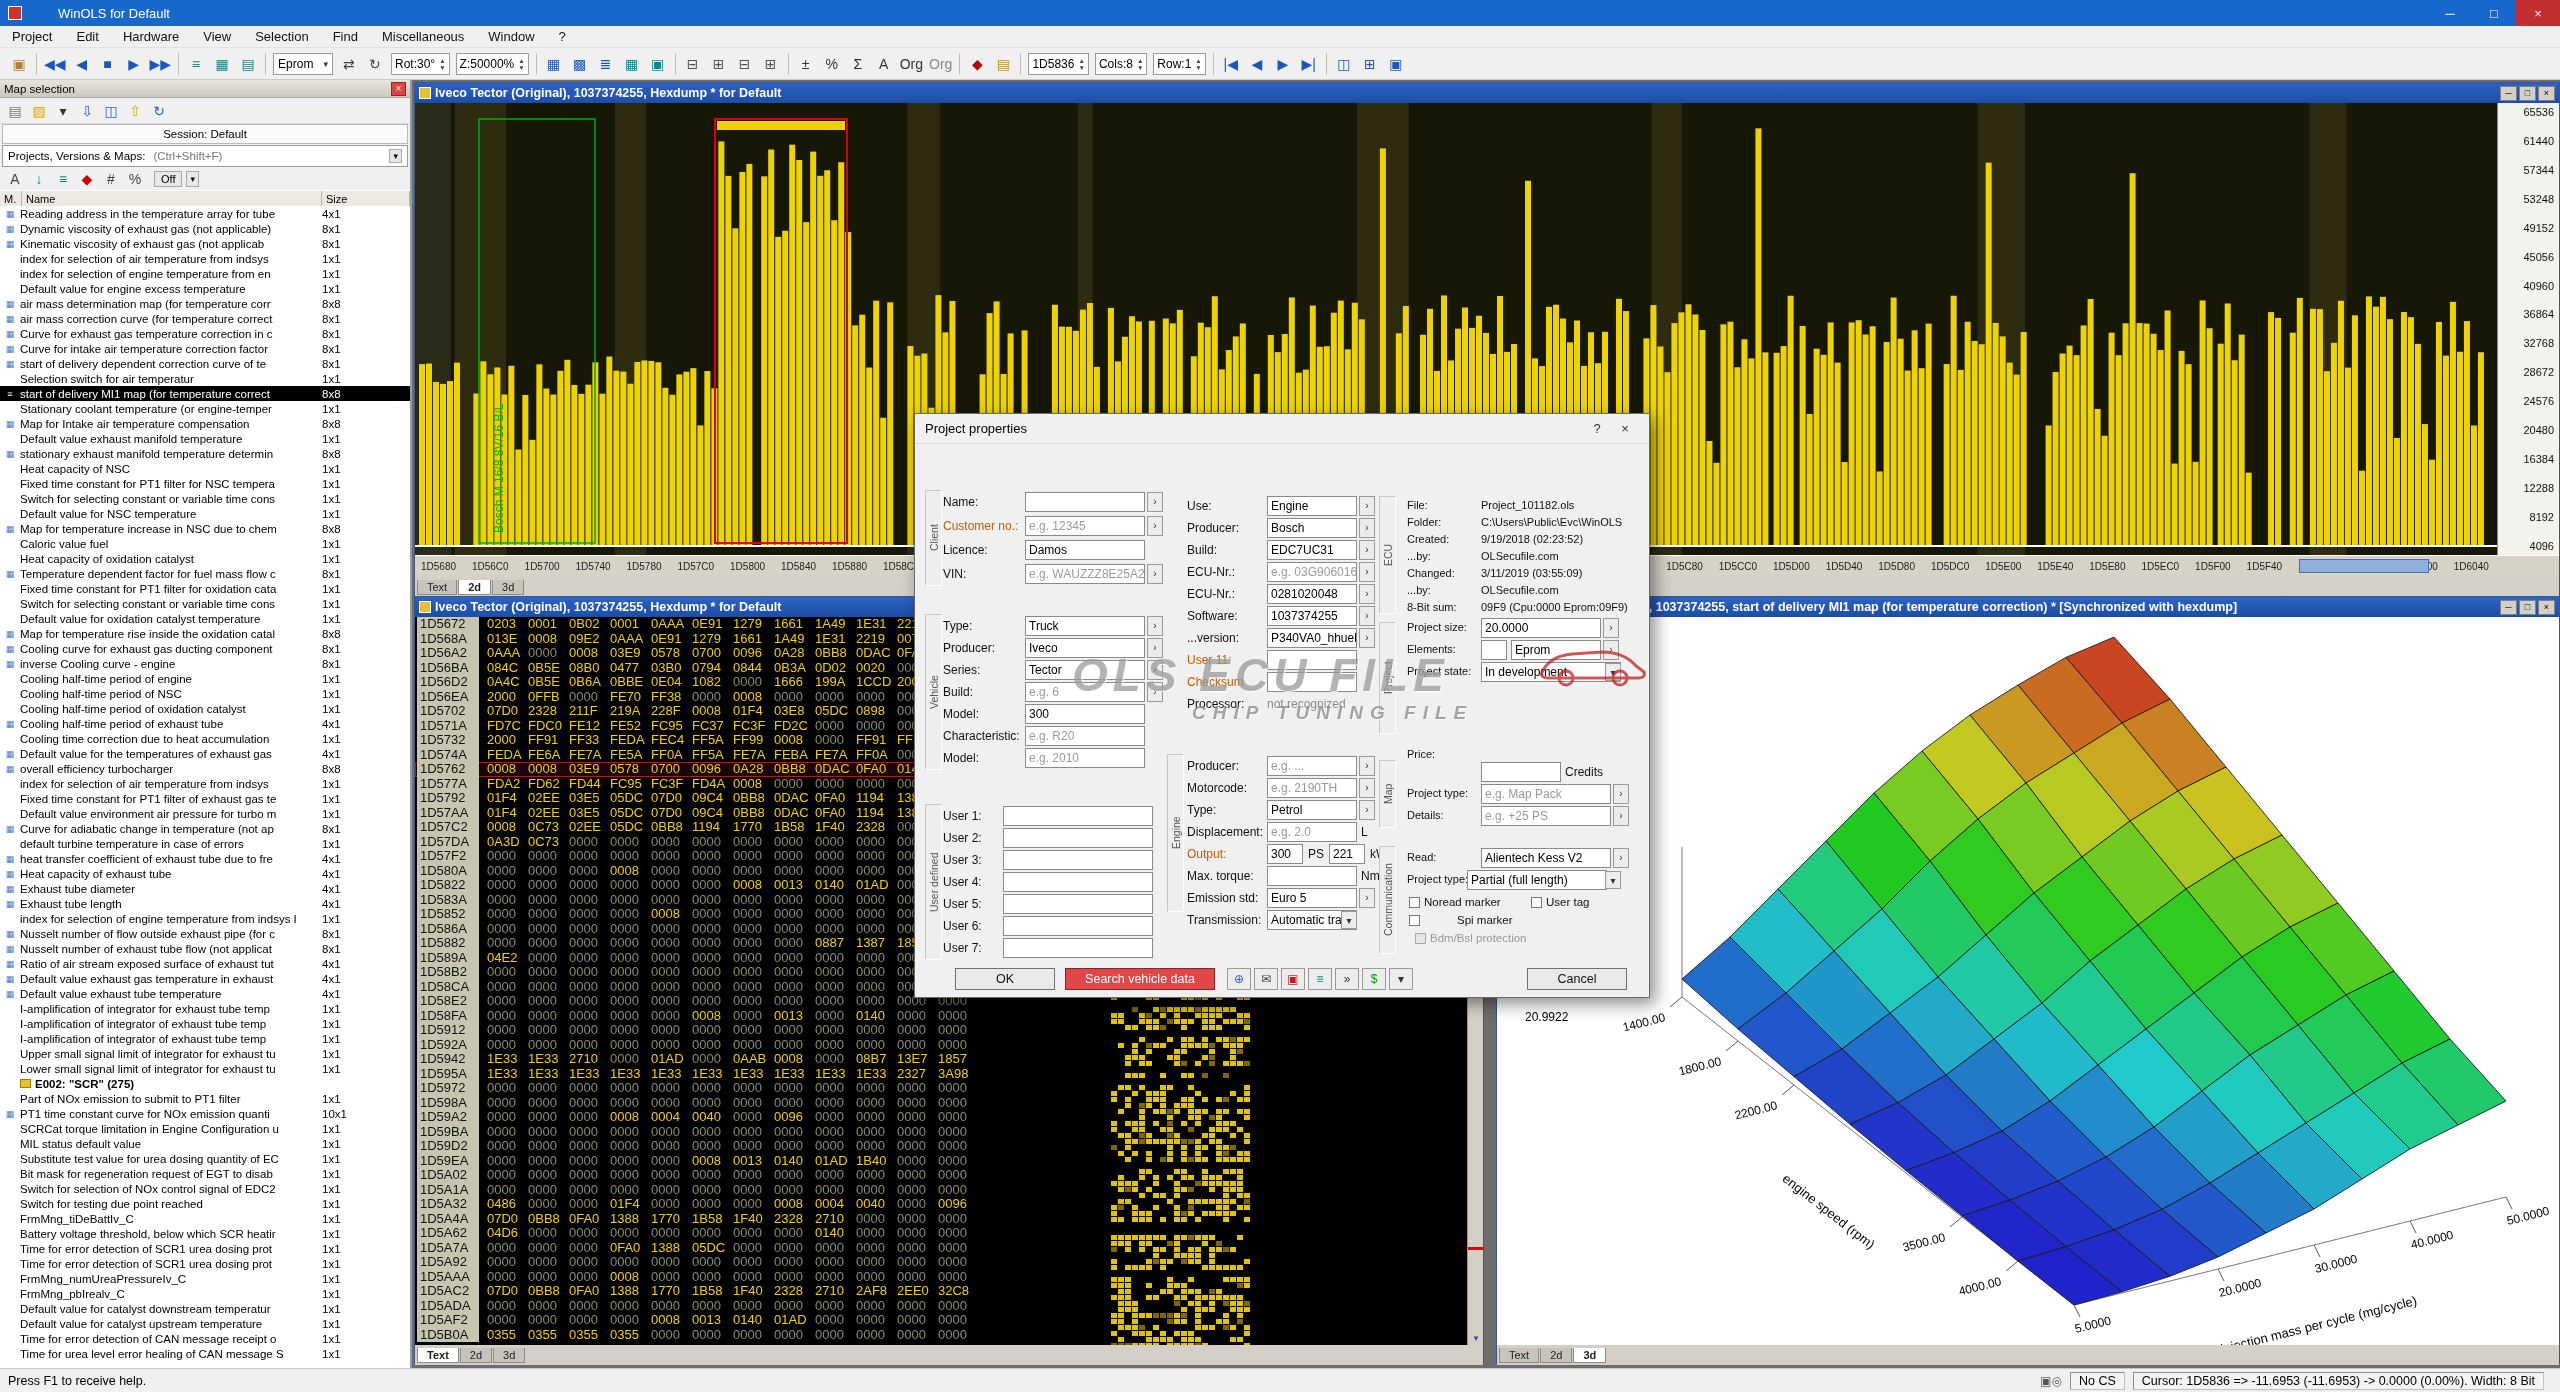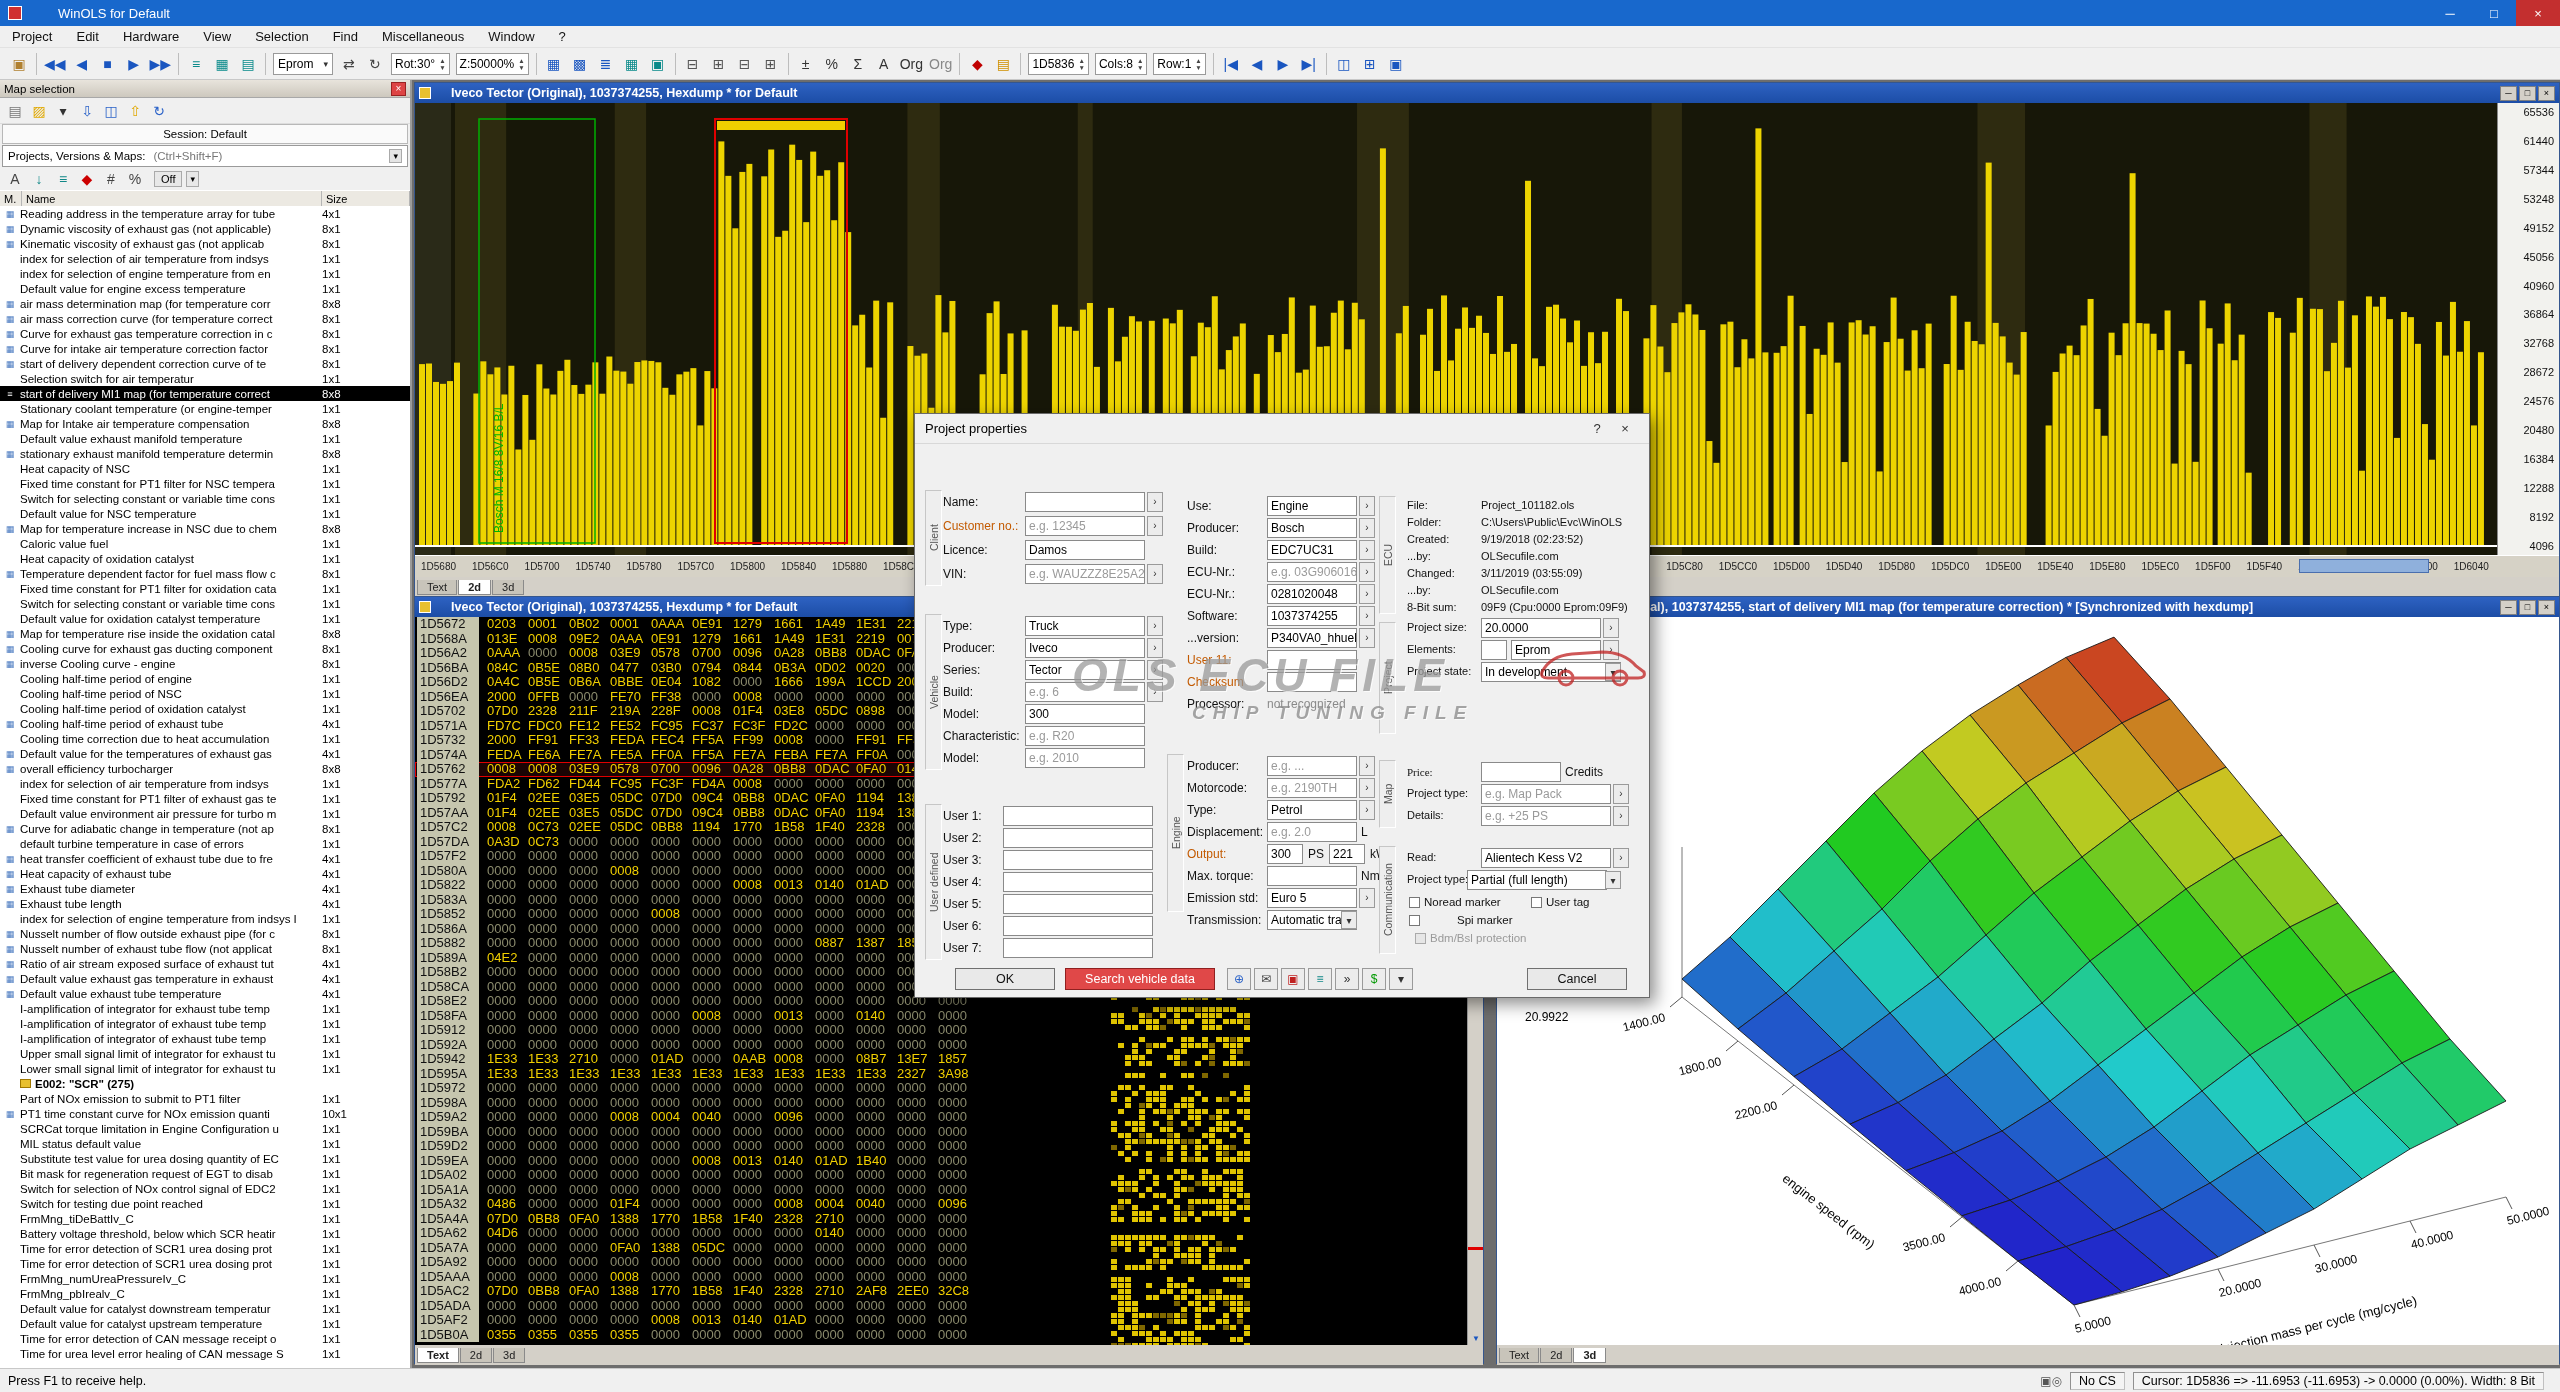--- a/index.html
+++ b/index.html
@@ -42,21 +42,21 @@
 .map-row{display:flex;height:15px;align-items:center;font-size:11.5px;white-space:nowrap;}
 .m-col{width:20px;flex:0 0 auto;text-align:center;font-size:9px;color:#4a7ac0;}
 .n-col{width:302px;flex:0 0 auto;overflow:hidden;}
 .s-col{flex:1;overflow:hidden;}
 .map-row.sel{background:#000;color:#fff;}
 .map-row.sel .m-col{color:#fff;}
 .map-row.group{font-weight:bold;}
 .gfold{width:11px;height:9px;background:#e8c030;border:1px solid #a07800;margin-right:4px;flex:0 0 auto;}
 
 .mdi{position:absolute;border:1px solid #35568e;display:flex;flex-direction:column;background:#000;}
-.mdi-title{height:20px;background:linear-gradient(#2e62c2,#1c4da6);color:#fff;display:flex;align-items:center;gap:20px;padding:4px 4px;font-size:12.5px;font-weight:bold;white-space:nowrap;overflow:hidden;flex:0 0 auto;}
+.mdi-title{height:20px;background:linear-gradient(#2e62c2,#1c4da6);color:#fff;display:flex;align-items:center;gap:4px;padding:4px 4px;font-size:12.5px;font-weight:bold;white-space:nowrap;overflow:hidden;flex:0 0 auto;}
 .mdi-ico{width:12px;height:12px;background:#e8c030;border:1px solid #fff;flex:0 0 auto;}
 .mdi-btns{margin-left:auto;display:flex;gap:2px;flex:0 0 auto;}
 .mdi-btns span{width:17px;height:15px;background:#d4d0c8;border:1px solid #808080;color:#000;font-size:9px;font-weight:normal;display:inline-flex;align-items:center;justify-content:center;}
 .tabstrip{height:20px;background:#d4d0c8;display:flex;align-items:center;font-size:11px;padding-left:2px;flex:0 0 auto;position:relative;}
 .tab{padding:1px 9px;border:1px solid #8a8a8a;border-top:none;background:#c8c4ba;margin-right:1px;color:#222;}
 .tab.active{background:#fff;font-weight:bold;}
 .hslider{position:absolute;right:130px;top:3px;width:130px;height:14px;background:#8fb0dc;border:1px solid #4a6fae;}
 
 #topwin{left:414px;top:82px;width:2146px;height:514px;}
 #topbody{position:relative;height:452px;background:#171708;flex:0 0 auto;overflow:hidden;}
@@ -2402,21 +2402,21 @@
         <div class="dinput" style="left: 596px; top: 196px; width: 90px;">
           <span>Eprom</span>
         </div>
         <div class="sbtn" style="left: 688px; top: 196px;">›</div>
         <div class="dlabel small" style="left: 492px; top: 221px; width: 72px;">Project state:</div>
         <div class="dinput" style="left: 566px; top: 218px; width: 140px;">
           <span>In development</span>
         </div>
         <div class="sbtn" style="left: 690px; top: 219px; height: 18px;">▾</div>
         <div class="vstrip" style="left: 464px; top: 178px; height: 112px;">Project</div>
-        <div class="dlabel small" style="left: 492px; top: 322px; width: 72px; font-family: Liberation Serif, serif;">Price:</div>
+        <div class="dlabel small" style="left: 492px; top: 304px; width: 72px;">Price:</div>
         <div class="dinput" style="left: 566px; top: 318px; width: 80px;"></div>
         <div class="dsuffix" style="left: 650px; top: 321px;">Credits</div>
         <div class="dlabel small" style="left: 492px; top: 343px; width: 72px;">Project type:</div>
         <div class="dinput" style="left: 566px; top: 340px; width: 130px;">
           <span class="ph">e.g. Map Pack</span>
         </div>
         <div class="sbtn" style="left: 698px; top: 340px;">›</div>
         <div class="dlabel small" style="left: 492px; top: 365px; width: 72px;">Details:</div>
         <div class="dinput" style="left: 566px; top: 362px; width: 130px;">
           <span class="ph">e.g. +25 PS</span>

